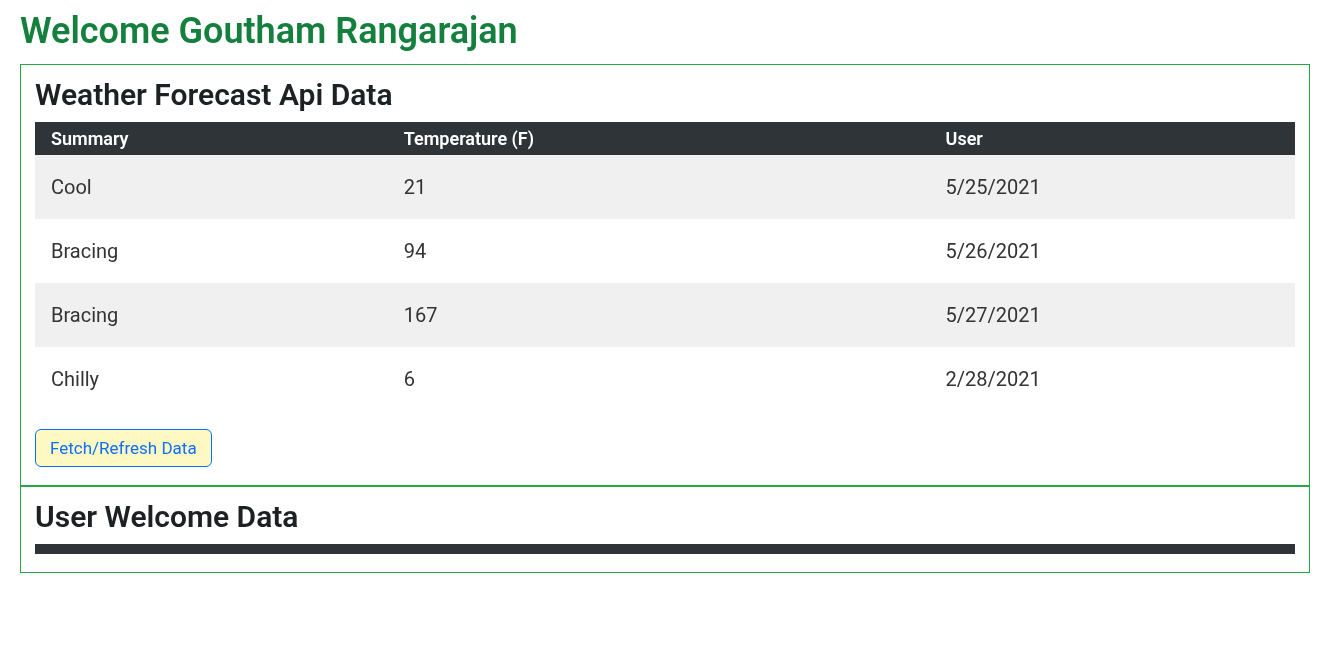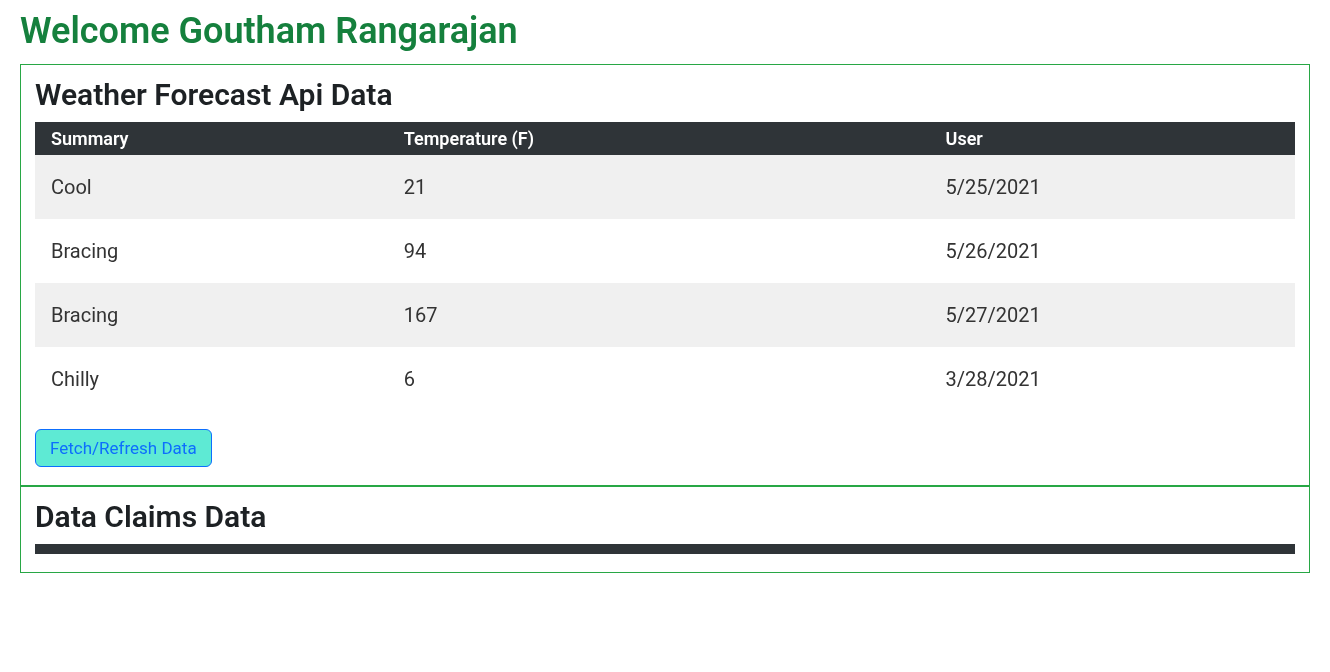--- a/index.html
+++ b/index.html
@@ -55,21 +55,21 @@
       font-size: 20px;
       color: #333;
     }
     .col-summary { width: 28%; }
     .col-temp { width: 43%; }
     .col-date { width: 29%; }
     .btn-outline {
       display: inline-block;
       margin-top: 18px;
       padding: 8px 14px;
-      background: #5eead4;
+      background: #fef9c3;
       border: 1px solid #0d6efd;
       color: #0d6efd;
       border-radius: 6px;
       font-size: 17px;
       cursor: pointer;
       font-family: inherit;
     }
     .claims-header-bar {
       background: #2f3438;
       height: 10px;
@@ -103,23 +103,23 @@
         <td>5/26/2021</td>
       </tr>
       <tr>
         <td>Bracing</td>
         <td>167</td>
         <td>5/27/2021</td>
       </tr>
       <tr>
         <td>Chilly</td>
         <td>6</td>
-        <td>3/28/2021</td>
+        <td>2/28/2021</td>
       </tr>
     </tbody>
   </table>
   <button class="btn-outline">Fetch/Refresh Data</button>
 </div>
 
 <div class="card">
-  <h2 class="section-title">Data Claims Data</h2>
+  <h2 class="section-title">User Welcome Data</h2>
   <div class="claims-header-bar"></div>
 </div>
 
 </body></html>

